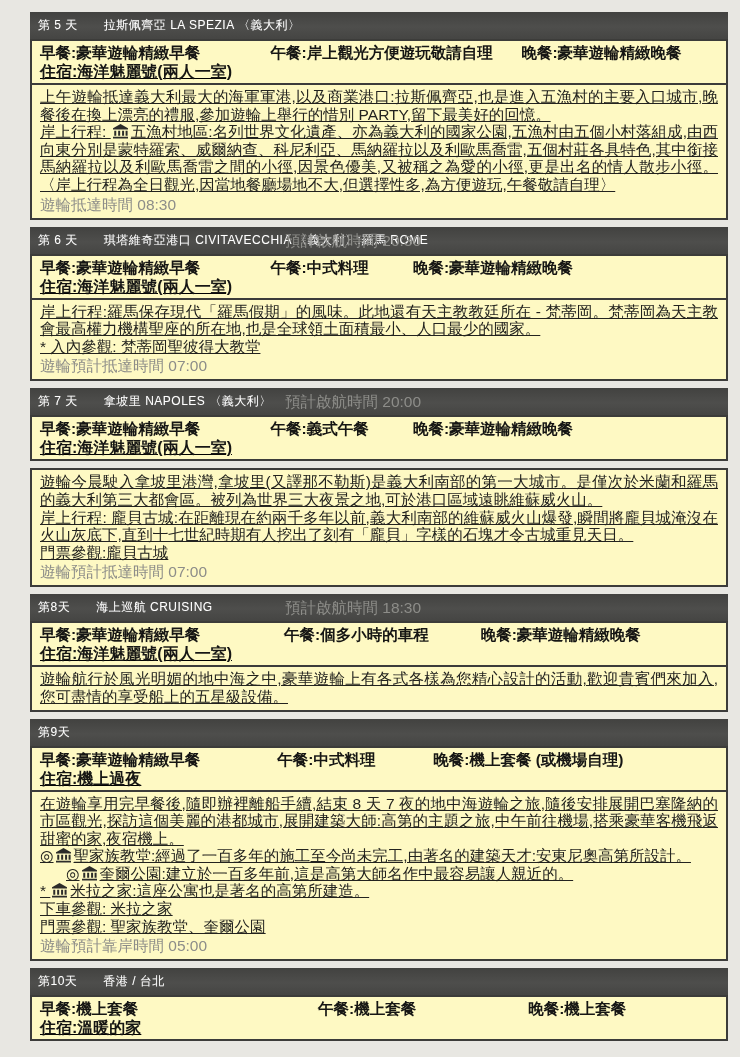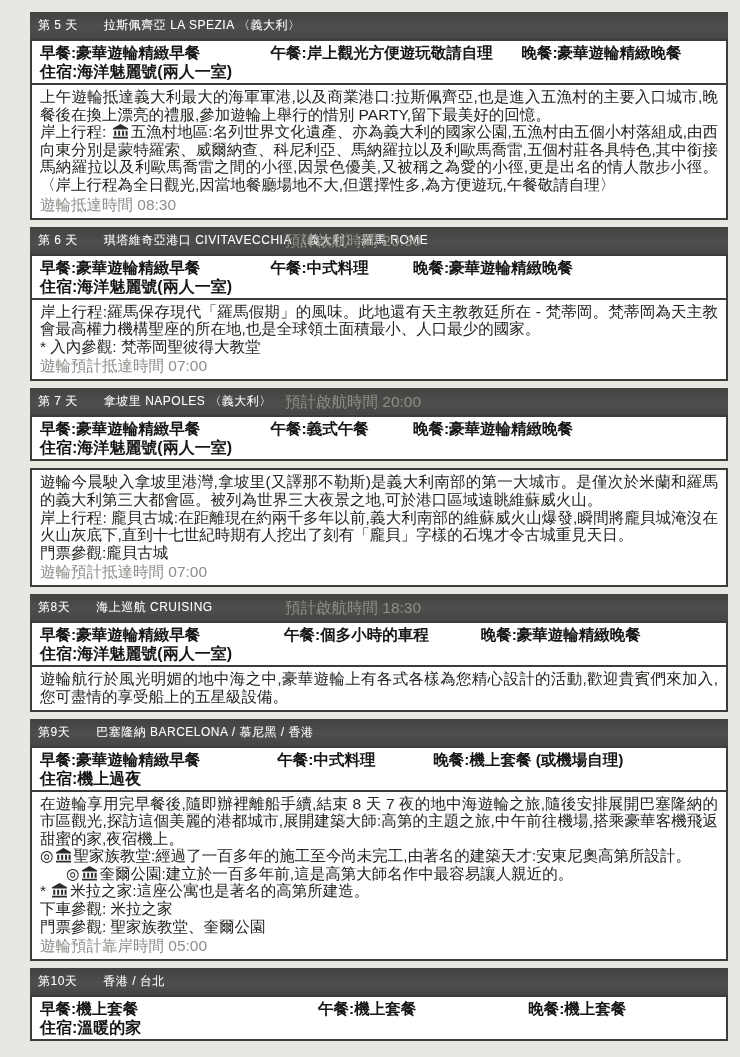--- a/index.html
+++ b/index.html
@@ -23,22 +23,23 @@
     line-height:22px;
     padding:2px 8px 3px 8px;
     display:flex;
     align-items:baseline;
     letter-spacing:0.5px;
     text-shadow:0 0 1px rgba(255,255,255,.25);
   }
   .day-number{white-space:nowrap;margin-right:26px;}
   .day-title{white-space:nowrap;}
   .box{
-    background:#ffffff;
+    background:#fef9c3;
     border:2px solid #3c3c3a;
+    text-decoration:underline;
   }
   .meals-box{padding:2px 8px 2px 8px;}
   .meals-row{position:relative;height:19px;}
   .meal{
     position:absolute;top:0;
     font-weight:bold;font-size:15.5px;line-height:19px;
     color:#161614;white-space:nowrap;
   }
   .meal.breakfast{left:0;}
   .lodging{
@@ -163,21 +164,20 @@
         </div>
         <div class="lodging">住宿:海洋魅麗號(兩人一室)</div>
       </div>
       <div class="box body-box">
         <div class="body-line"><span class="txt">遊輪航行於風光明媚的地中海之中,豪華遊輪上有各式各樣為您精心設計的活動,歡迎貴賓們來加入,您可盡情的享受船上的五星級設備。</span></div>
       </div>
     </div>
     <div class="section s4">
       <div class="day-header">
         <span class="day-number">第9天</span>
-        <span class="day-title">巴塞隆納 BARCELONA / 慕尼黑 / 香港</span>
       </div>
       <div class="box meals-box">
         <div class="meals-row">
           <span class="meal breakfast">早餐:豪華遊輪精緻早餐</span>
           <span class="meal lunch">午餐:中式料理</span>
           <span class="meal dinner">晚餐:機上套餐 (或機場自理)</span>
         </div>
         <div class="lodging">住宿:機上過夜</div>
       </div>
       <div class="box body-box">

